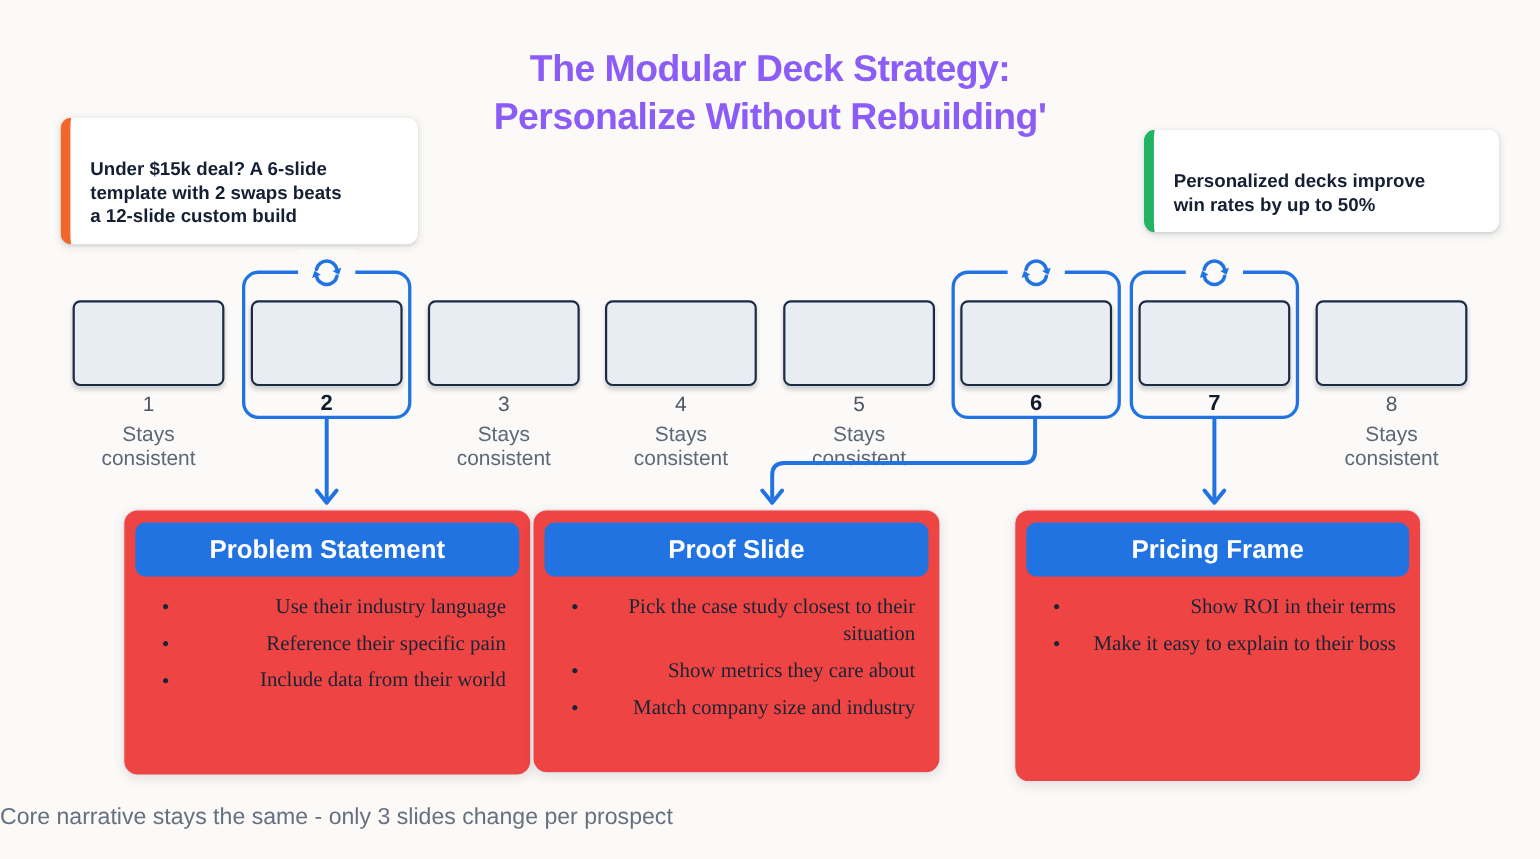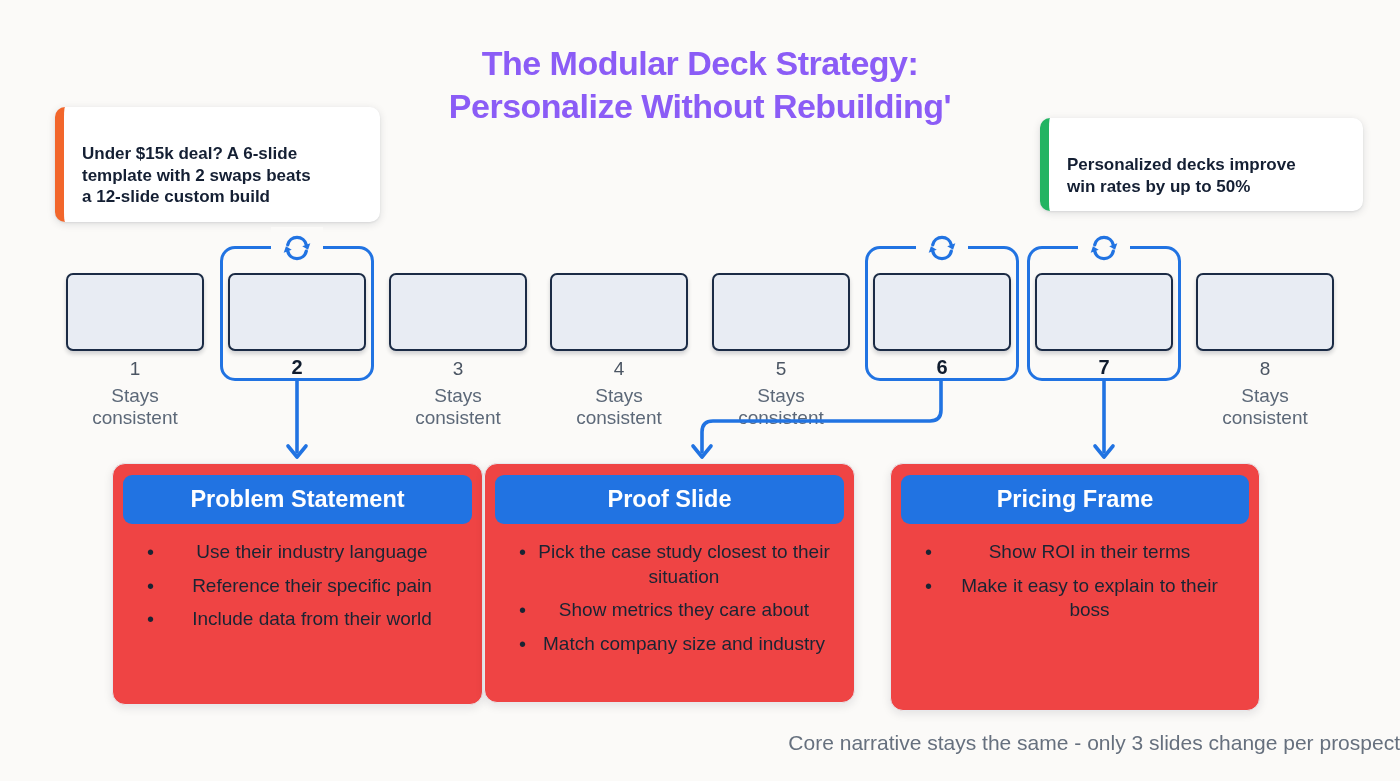--- a/index.html
+++ b/index.html
@@ -50,38 +50,38 @@
   .arrows { position:absolute; left:0; top:0; width:1400px; height:781px; pointer-events:none; }
   
   .card {
     position:absolute; top:463px; box-sizing:border-box;
     background:#ef4444; border:1px solid #E7E8EC; border-radius:13px;
     box-shadow:0 3px 10px rgba(16,24,40,.10);
     padding:11px 10px 10px 10px;
   }
   .card-1 { left:112px; width:371px; height:242px; }
   .card-2 { left:484px; width:371px; height:240px; }
-  .card-3 { left:890px; width:370px; height:248px; }
+  .card-3 { left:922px; width:370px; height:248px; }
   .card-header {
     background:#2173E2; border-radius:9px; height:49px; line-height:49px;
     text-align:center; color:#FFFFFF; font-size:23.5px; font-weight:700;
   }
-  .card-bullets { list-style:none; margin:16px 0 0 0; padding:0 12px 0 24px; text-align:center; }
+  .card-bullets { list-style:none; margin:16px 0 0 0; padding:0 12px 0 24px; text-align:right;font-family:Liberation Serif, serif; }
   .card-bullets li {
     position:relative; padding-left:17px; margin-bottom:9px;
     font-size:19px; line-height:1.3; color:#1A2433;
   }
   .card-bullets li::before {
     content:"\2022"; position:absolute; left:0; top:-1px;
     color:#1A2433; font-size:20px;
   }
   
   .footer-caption {
     position:absolute; top:731px; left:0; width:100%;
-    text-align:right; font-size:21px; color:#66707E;
+    text-align:left; font-size:21px; color:#66707E;
   }
 </style>
 </head>
 <body>
 
 <div class="canvas">
 
   <div class="title">The Modular Deck Strategy:
 Personalize Without Rebuilding'</div>
 

